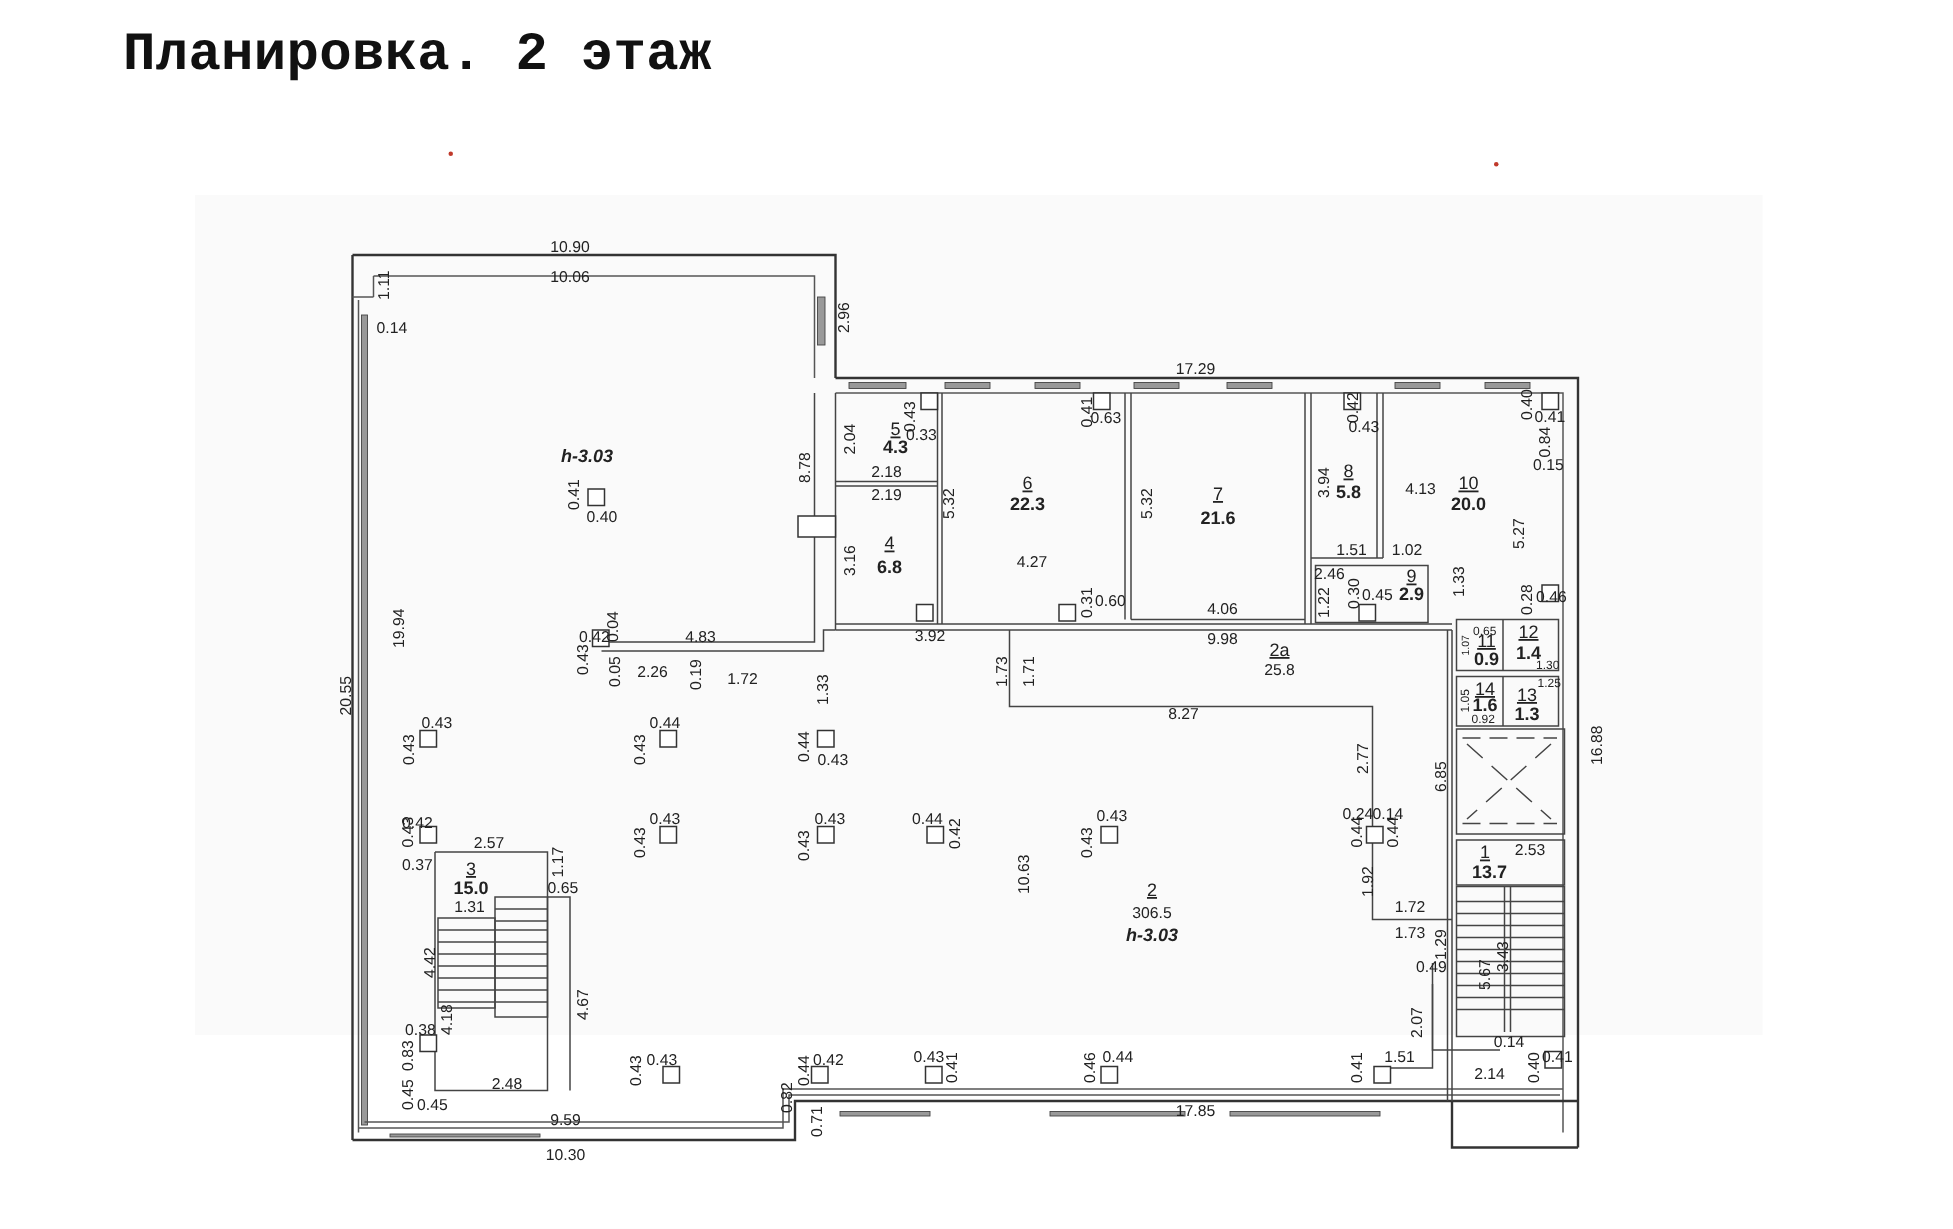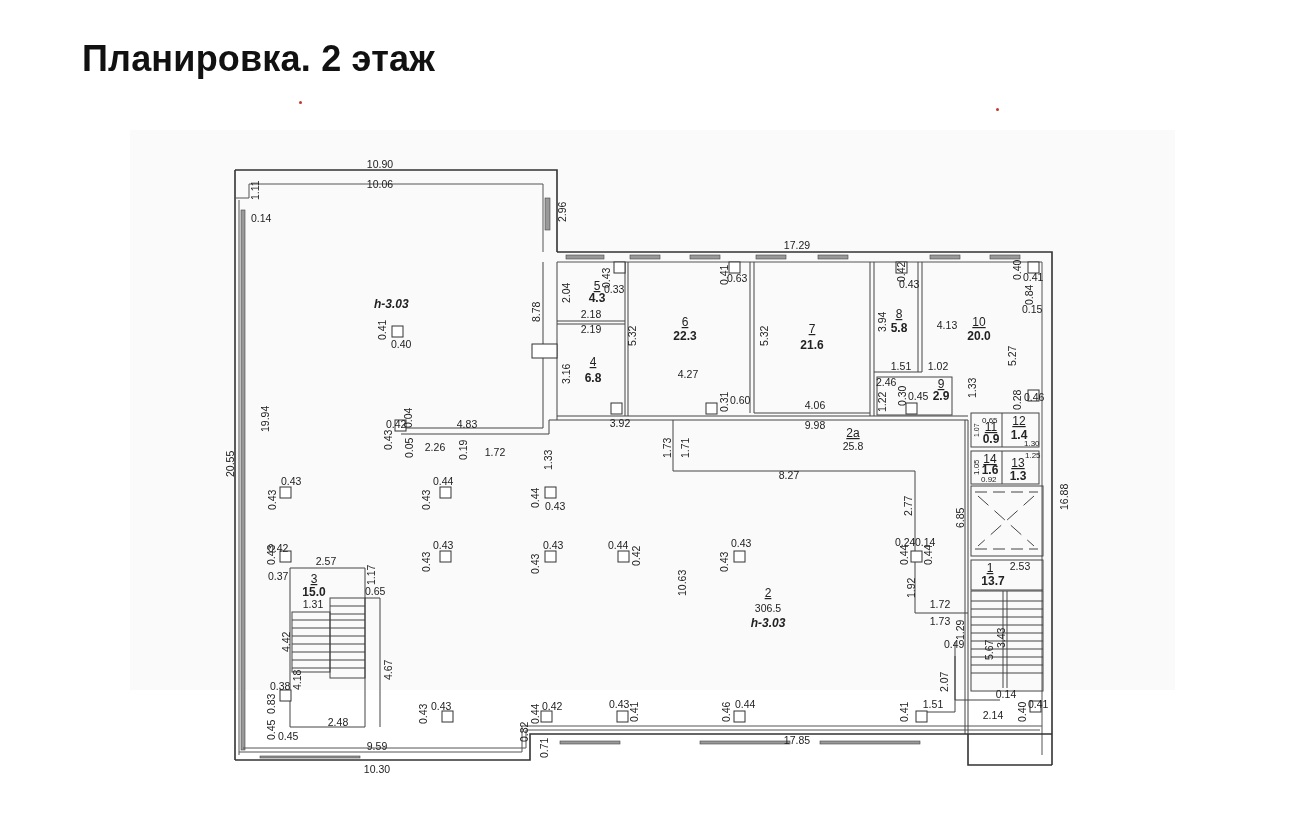--- a/index.html
+++ b/index.html
@@ -1,17 +1,17 @@
 <!DOCTYPE html>
 <html><head>
 <meta charset="utf-8">
 <style>
   html, body { margin:0; padding:0; background:#ffffff; }
   body { width:1302px; height:819px; position:relative; overflow:hidden; font-family:"Liberation Sans", sans-serif; }
-  .title { position:absolute; left:82px; top:38px; font-family:Liberation Sans, sans-serif; font-weight:bold; font-size:36px; color:#111; letter-spacing:0.2px; }
+  .title { position:absolute; left:82px; top:16px; font-family:Liberation Mono, monospace; font-weight:bold; font-size:36px; color:#111; letter-spacing:0.2px; }
   .dot { position:absolute; width:3px; height:3px; border-radius:50%; background:#c0392b; }
   svg { position:absolute; left:0; top:0; }
   svg text { font-family:"Liberation Sans", sans-serif; fill:#222; }
   .dim { font-size:10.5px; }
   .num { font-size:12px; text-decoration:underline; }
   .area { font-size:12px; font-weight:bold; }
   .h { font-size:12px; font-style:italic; font-weight:bold; }
   .wall { fill:none; stroke:#333; stroke-width:1.6; }
   .wall2 { fill:none; stroke:#555; stroke-width:1; }
   .thin { fill:none; stroke:#444; stroke-width:1; }

